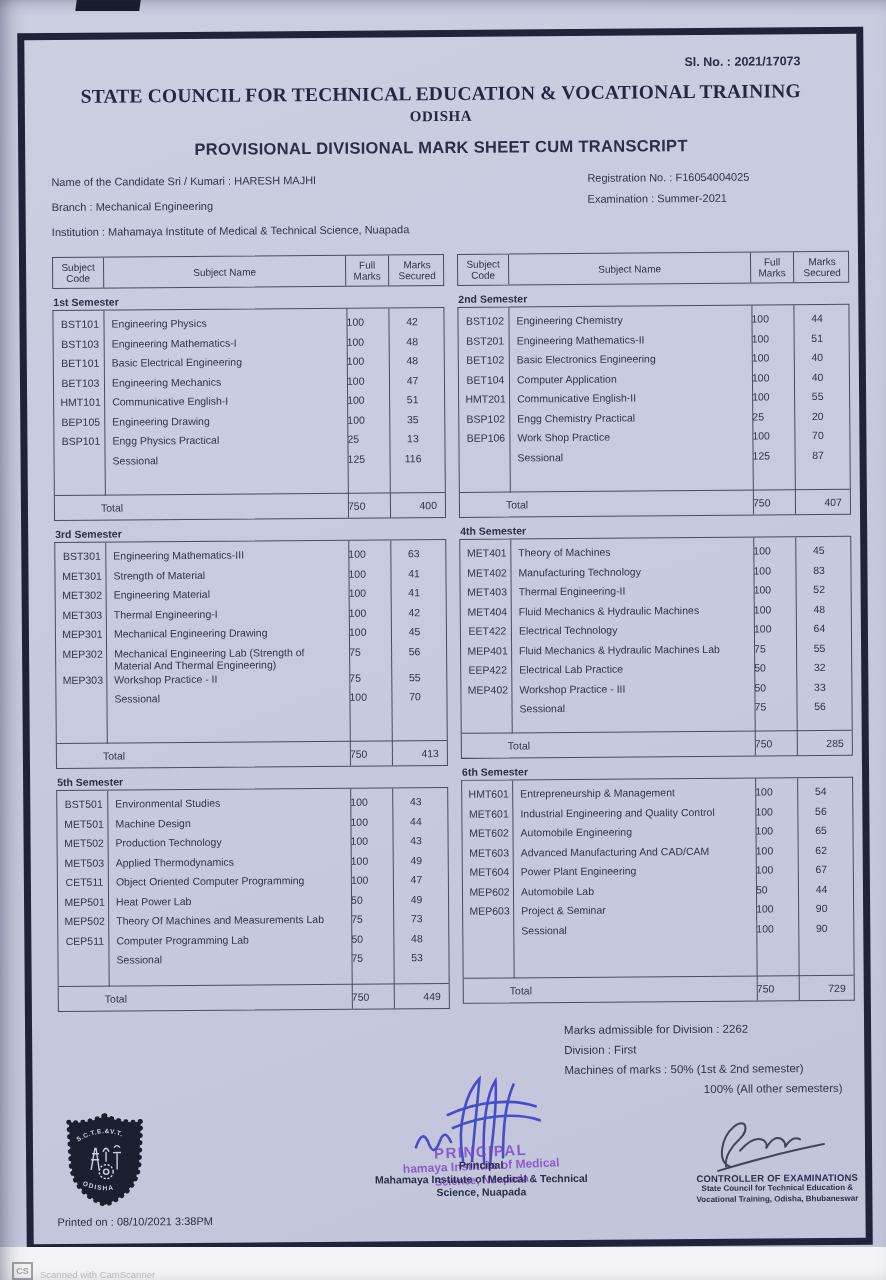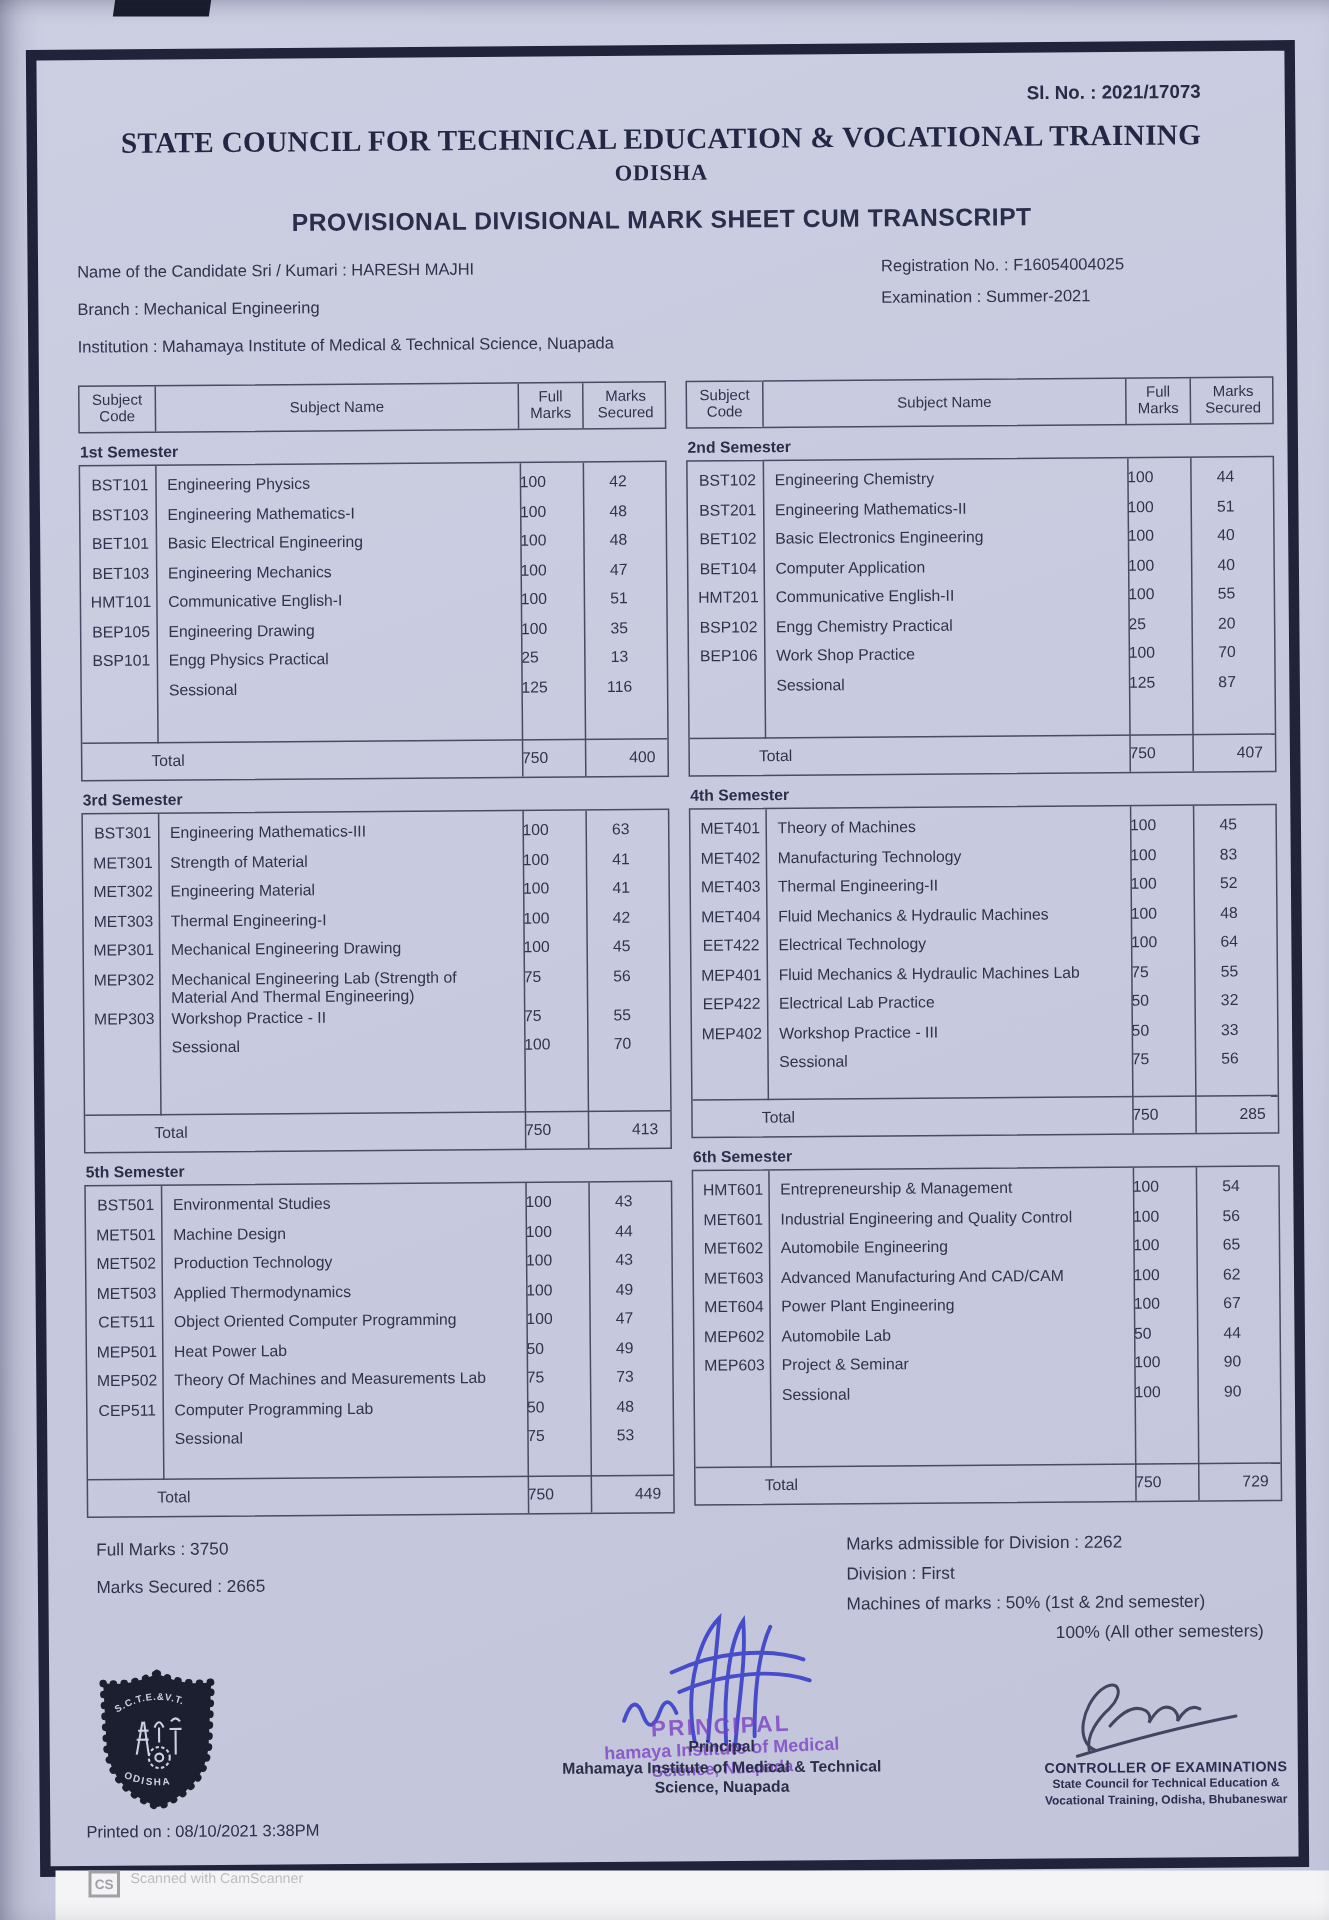--- a/index.html
+++ b/index.html
@@ -63,21 +63,21 @@
   .stamp-l1{font-size:15px;font-weight:bold;letter-spacing:1.5px;}
   .stamp-l2{font-size:12px;font-weight:bold;}
   .stamp-l3{font-size:11px;font-weight:bold;}
   .p-text{position:absolute;left:0;top:50px;width:100%;font-weight:bold;
     font-size:10.5px;line-height:1.3;color:#2a2e49;}
   .controller{position:absolute;left:612px;top:4px;width:228px;text-align:center;color:#2b2e4e;}
   .c-sig{opacity:.92;}
   .ctr-l1{font-weight:bold;font-size:9.5px;letter-spacing:.2px;margin-top:-4px;}
   .ctr-l2,.ctr-l3{font-weight:bold;font-size:8px;line-height:1.35;}
   .wmband{position:absolute;left:0;right:0;bottom:0;height:33px;background:#f4f4f6;
-    display:flex;align-items:flex-start;gap:7px;padding-left:22px;margin-left:37px;}
+    display:flex;align-items:flex-end;gap:7px;padding-left:12px;}
   .cs-badge{width:17px;height:14px;border:2px solid #a0a1a7;color:#a0a1a7;
     font-weight:bold;font-size:9px;display:flex;align-items:center;justify-content:center;}
   .wmtext{color:#bcbcc1;font-size:9.5px;}
 </style>
 </head>
 <body>
 
 <div class="stage">
   <div class="notch"></div>
 
@@ -525,30 +525,20 @@
               <div class="total-row">
                 <div class="t-label">Total</div>
                 <div class="t-full">750</div>
                 <div class="t-sec">729</div>
               </div>
             </div>
           </div>
       </div>
 
       <div class="summary">
-        <div class="sum-left">
-          <div class="sum-line">
-            <span>Full Marks :</span>
-            <span>3750</span>
-          </div>
-          <div class="sum-line">
-            <span>Marks Secured :</span>
-            <span>2665</span>
-          </div>
-        </div>
         <div class="sum-right">
           <div class="sum-line">
             <span>Marks admissible for Division :</span>
             <span>2262</span>
           </div>
           <div class="sum-line">
             <span>Division :</span>
             <span>First</span>
           </div>
           <div class="sum-line">

